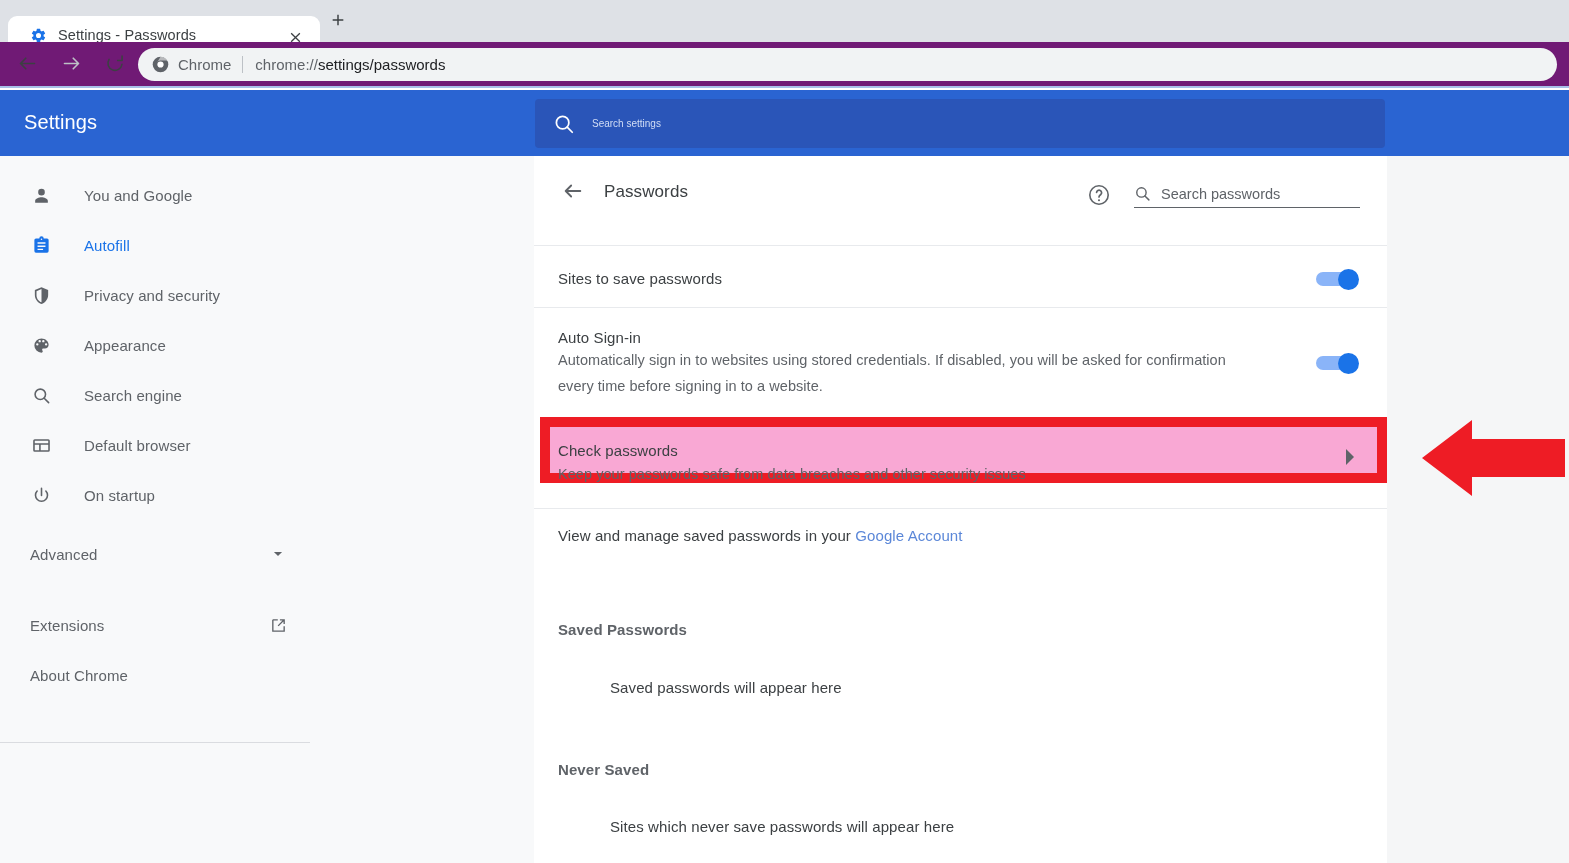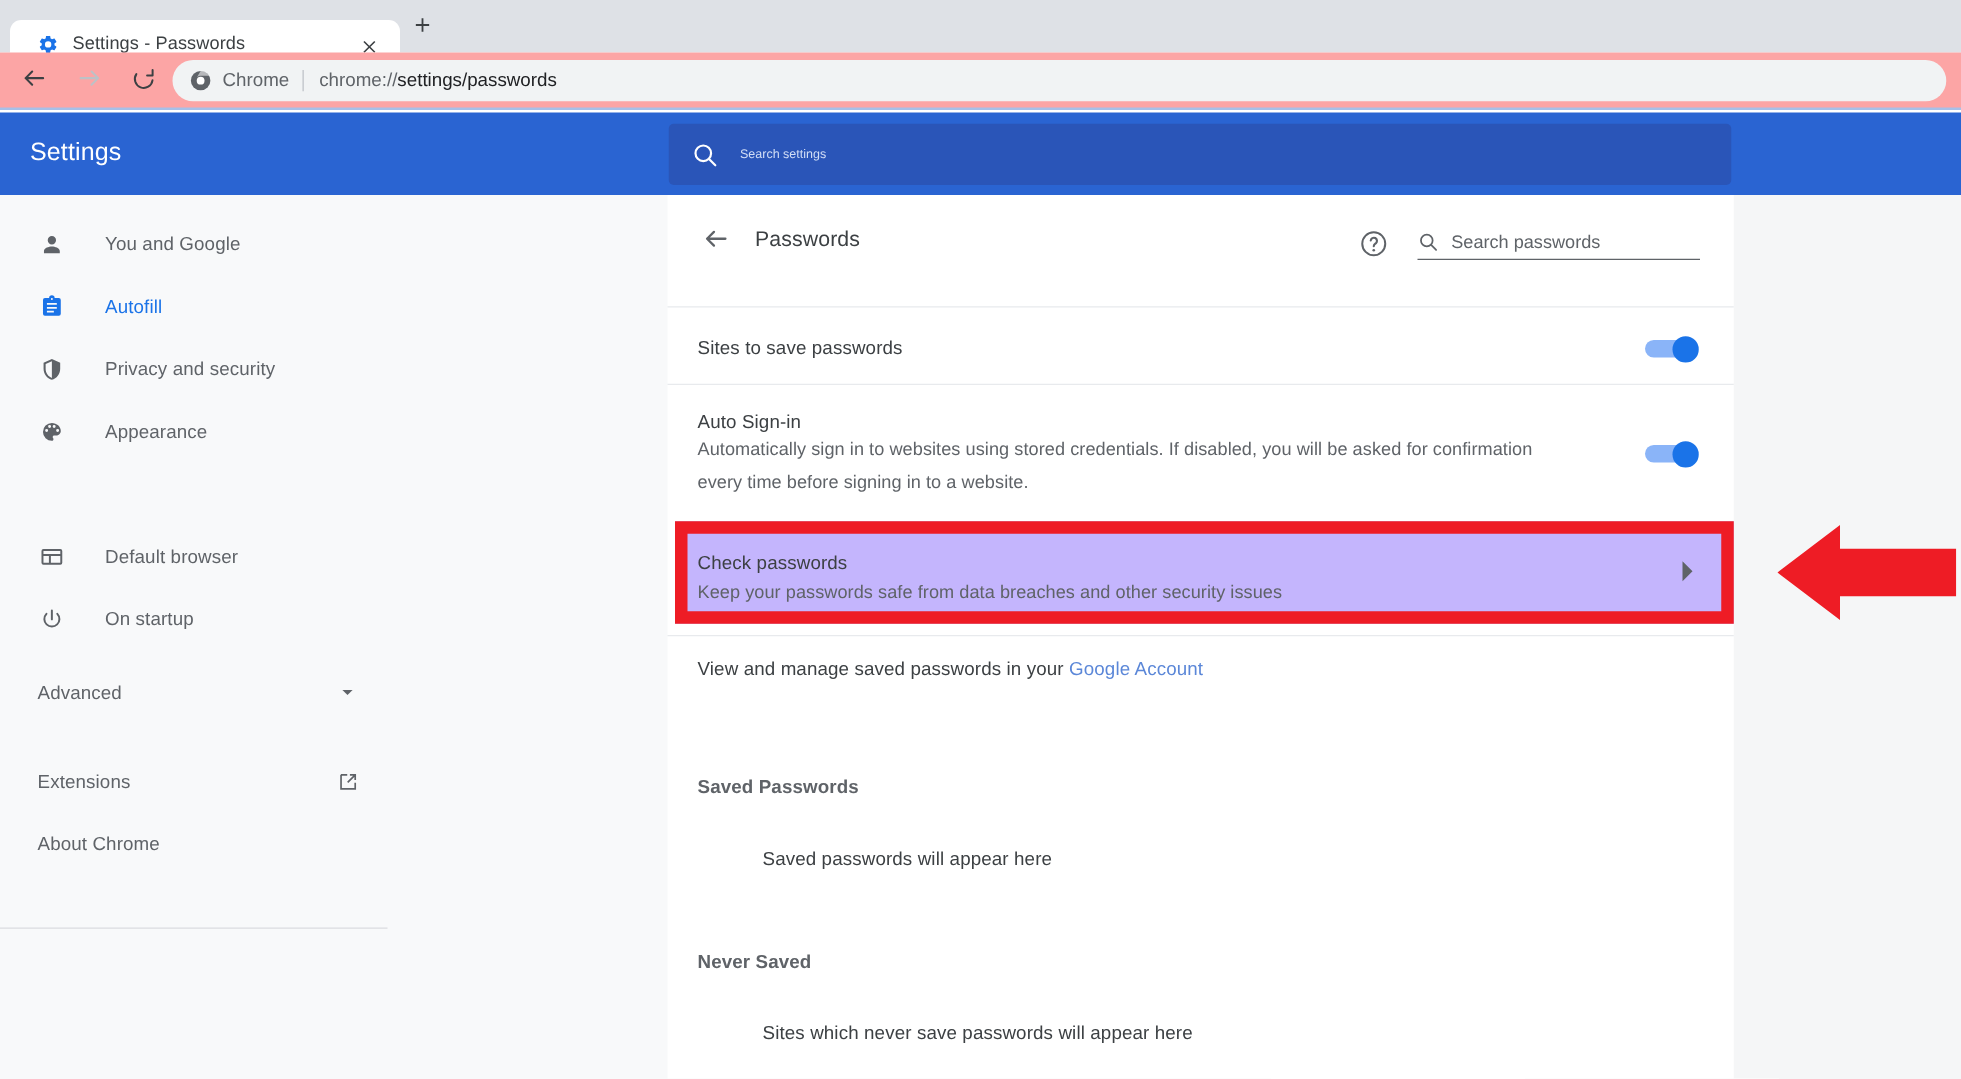--- a/index.html
+++ b/index.html
@@ -36,21 +36,21 @@
     cursor: pointer;
   }
   .newtab {
     position: absolute; left: 324px; top: 8px; width: 28px; height: 28px;
     display: flex; align-items: center; justify-content: center; cursor: pointer;
   }
 
   
   .toolbar {
     position: absolute; left: 0; top: 42px; width: 1569px; height: 46px;
-    background: #fca5a5;
+    background: #701a75;
     border-bottom: 2px solid #a7c0e8;
   }
   .nav-btn {
     position: absolute; top: 8px; width: 30px; height: 30px;
     display: flex; align-items: center; justify-content: center; cursor: pointer;
   }
   .nav-back   { left: 12px; }
   .nav-fwd    { left: 56px; }
   .nav-reload { left: 100px; }
   .omnibox {
@@ -172,23 +172,23 @@
     position: absolute; left: 0; top: 3px; width: 36px; height: 14px;
     background: #8ab4f8; border-radius: 7px;
   }
   .toggle .knob {
     position: absolute; left: 22px; top: 0; width: 21px; height: 21px;
     background: #1a73e8; border-radius: 50%;
   }
 
   
   .redbox {
-    position: absolute; left: 540px; top: 417px; width: 847px; height: 82px;
+    position: absolute; left: 540px; top: 417px; width: 847px; height: 66px;
     border: 10px solid #ee1c25;
-    background: #c4b5fd;
+    background: #f9a8d4;
   }
   .chevron-right {
     position: absolute; left: 1342px; top: 448px; width: 14px; height: 18px;
   }
 
   .link-line {
     position: absolute; left: 558px; top: 527px;
     font-size: 15px; color: #3c4043; letter-spacing: .1px;
   }
   .link-line a { color: #5b87d8; text-decoration: none; cursor: pointer; }
@@ -316,20 +316,29 @@
 
     <div class="nav-item" style="top:168px">
       <span class="nav-ico">
         <svg width="19" height="19" viewBox="0 0 24 24">
             <path fill="#5f6368" d="M12 3a9 9 0 000 18c.9 0 1.6-.7 1.6-1.6 0-.4-.2-.8-.4-1.1-.3-.3-.4-.6-.4-1 0-.9.7-1.6 1.6-1.6h1.9c2.6 0 4.7-2.1 4.7-4.7C21 6.7 17 3 12 3zM6.7 12a1.5 1.5 0 110-3 1.5 1.5 0 010 3zm3-4a1.5 1.5 0 110-3 1.5 1.5 0 010 3zm4.6 0a1.5 1.5 0 110-3 1.5 1.5 0 010 3zm3.5 4a1.5 1.5 0 110-3 1.5 1.5 0 010 3z"></path>
           </svg>
       </span>
       <span class="nav-lbl">Appearance</span>
     </div>
 
+    <div class="nav-item" style="top:218px">
+      <span class="nav-ico">
+        <svg width="19" height="19" viewBox="0 0 24 24">
+            <circle cx="10.5" cy="10.5" r="6.6" fill="none" stroke="#5f6368" stroke-width="2"></circle>
+            <path stroke="#5f6368" stroke-width="2" stroke-linecap="round" d="M15.4 15.4L21 21"></path>
+          </svg>
+      </span>
+      <span class="nav-lbl">Search engine</span>
+    </div>
 
     <div class="nav-item" style="top:268px">
       <span class="nav-ico">
         <svg width="19" height="19" viewBox="0 0 24 24">
             <rect x="2.5" y="5" width="19" height="14" rx="1" fill="none" stroke="#5f6368" stroke-width="2"></rect>
             <path stroke="#5f6368" stroke-width="2" d="M2.5 10h19M10 10v9"></path>
           </svg>
       </span>
       <span class="nav-lbl">Default browser</span>
     </div>

